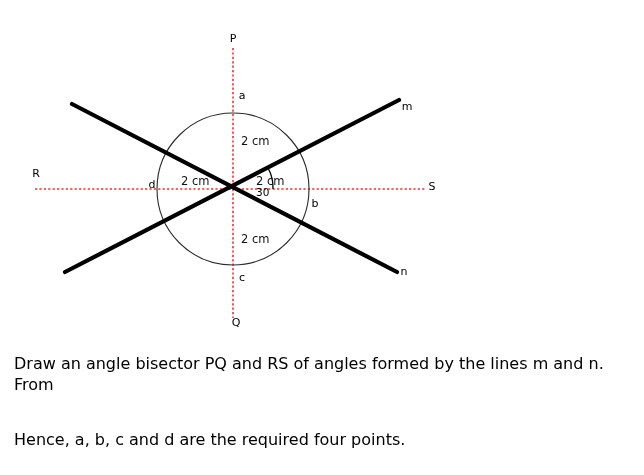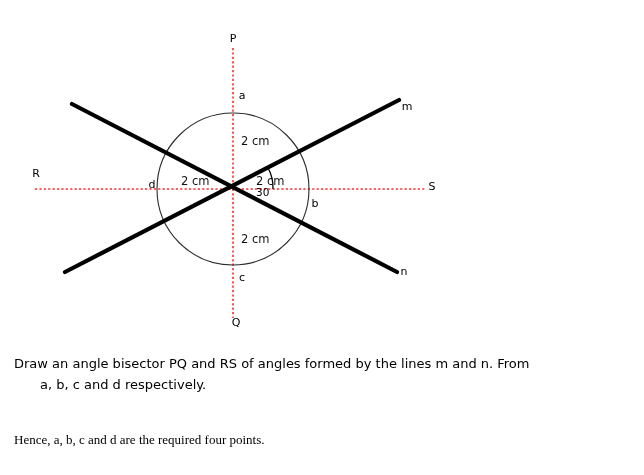--- a/index.html
+++ b/index.html
@@ -42,41 +42,40 @@
   }
   #caption {
     position: absolute;
     left: 0;
     top: 345px;
     width: 644px;
     height: 130px;
   }
   .para {
     font-family: "DejaVu Sans", sans-serif;
-    font-size: 13px;
+    font-size: 16px;
     line-height: 21px;
     color: #000000;
   }
   #para-1 {
     position: absolute;
     left: 14px;
     top: 8px;
     width: 612px;
     text-indent: 0;
   }
   #para-1 .cont {
     display: block;
     padding-left: 26px;
   }
   #para-2 {
     position: absolute;
     left: 14px;
     top: 84px;
     width: 612px;
-    font-family: Liberation Serif, serif;
   }
 </style>
 </head>
 <body>
 
 <div id="figure">
   <svg width="644" height="345" viewBox="0 0 644 345" xmlns="http://www.w3.org/2000/svg">
 
     <line x1="233" y1="48" x2="233" y2="318" stroke="#ff2b2b" stroke-width="1.6" stroke-dasharray="2.2 2.2" stroke-linecap="butt"></line>
 
@@ -108,16 +107,15 @@
     <text class="dim-label" x="256" y="185" text-anchor="start">2 cm</text>
 
     <text class="angle-label" x="256" y="196" text-anchor="start">30</text>
 
   </svg>
 </div>
 
 <div id="caption">
   <div class="para" id="para-1">
     <span>Draw an angle bisector PQ and RS of angles formed by the lines m and n. From</span>
-    <span class="cont">a, b, c and d respectively.</span>
   </div>
   <div class="para" id="para-2">Hence, a, b, c and d are the required four points.</div>
 </div>
 
 </body></html>

